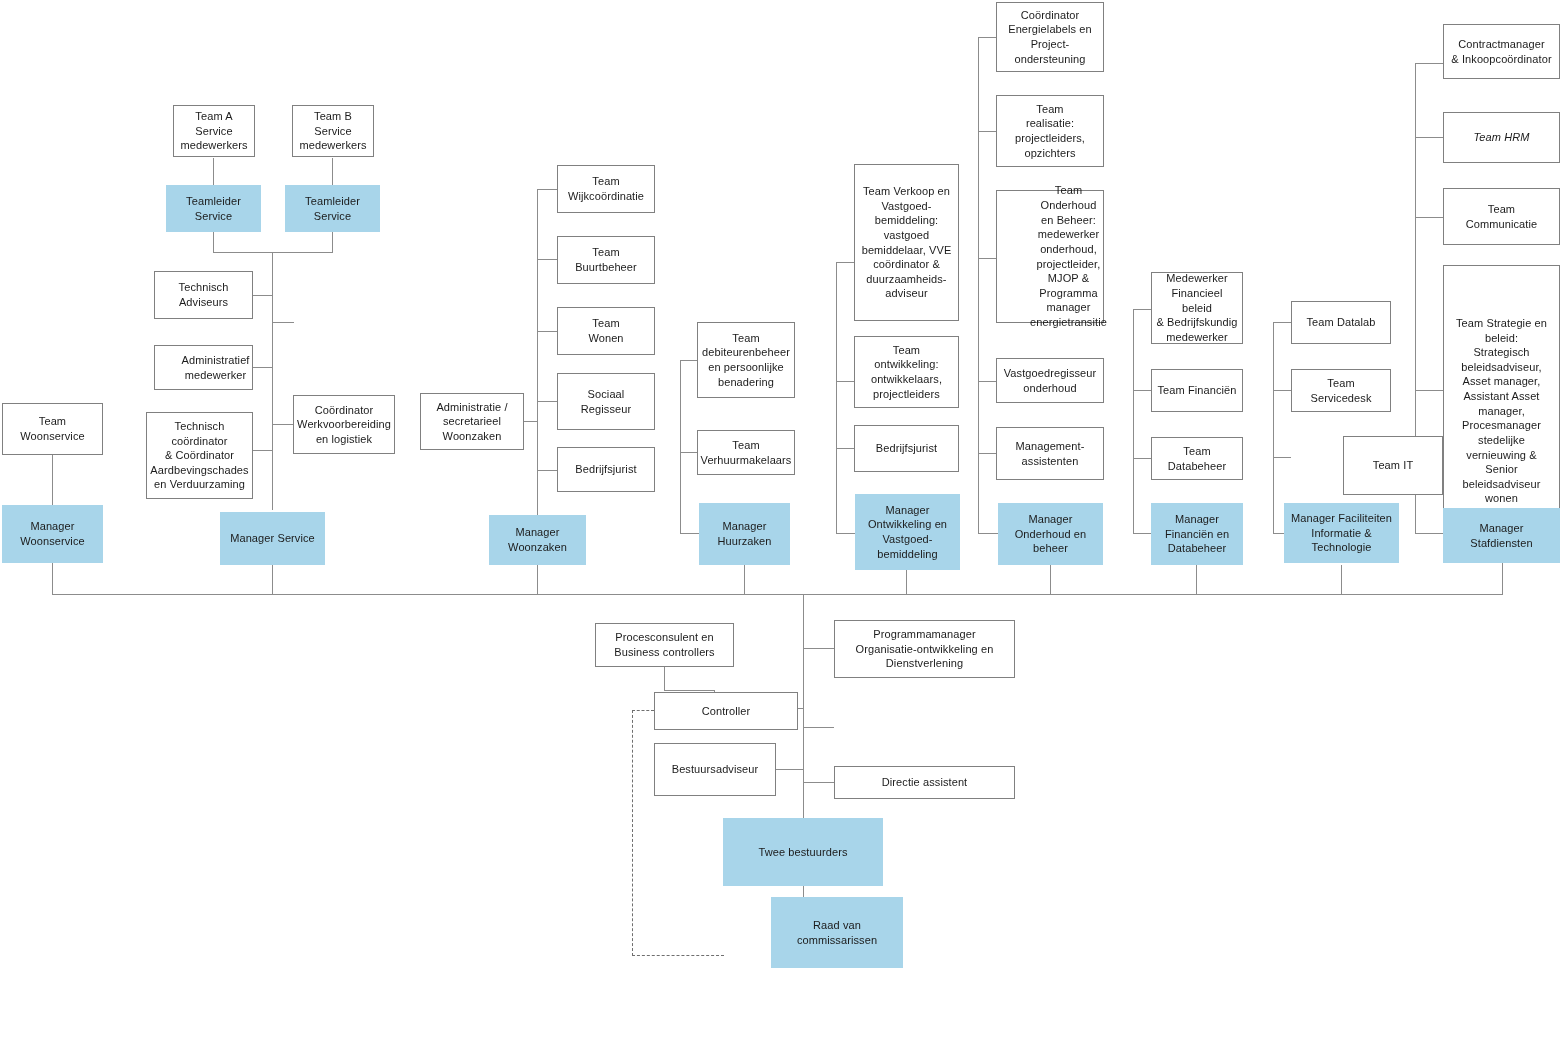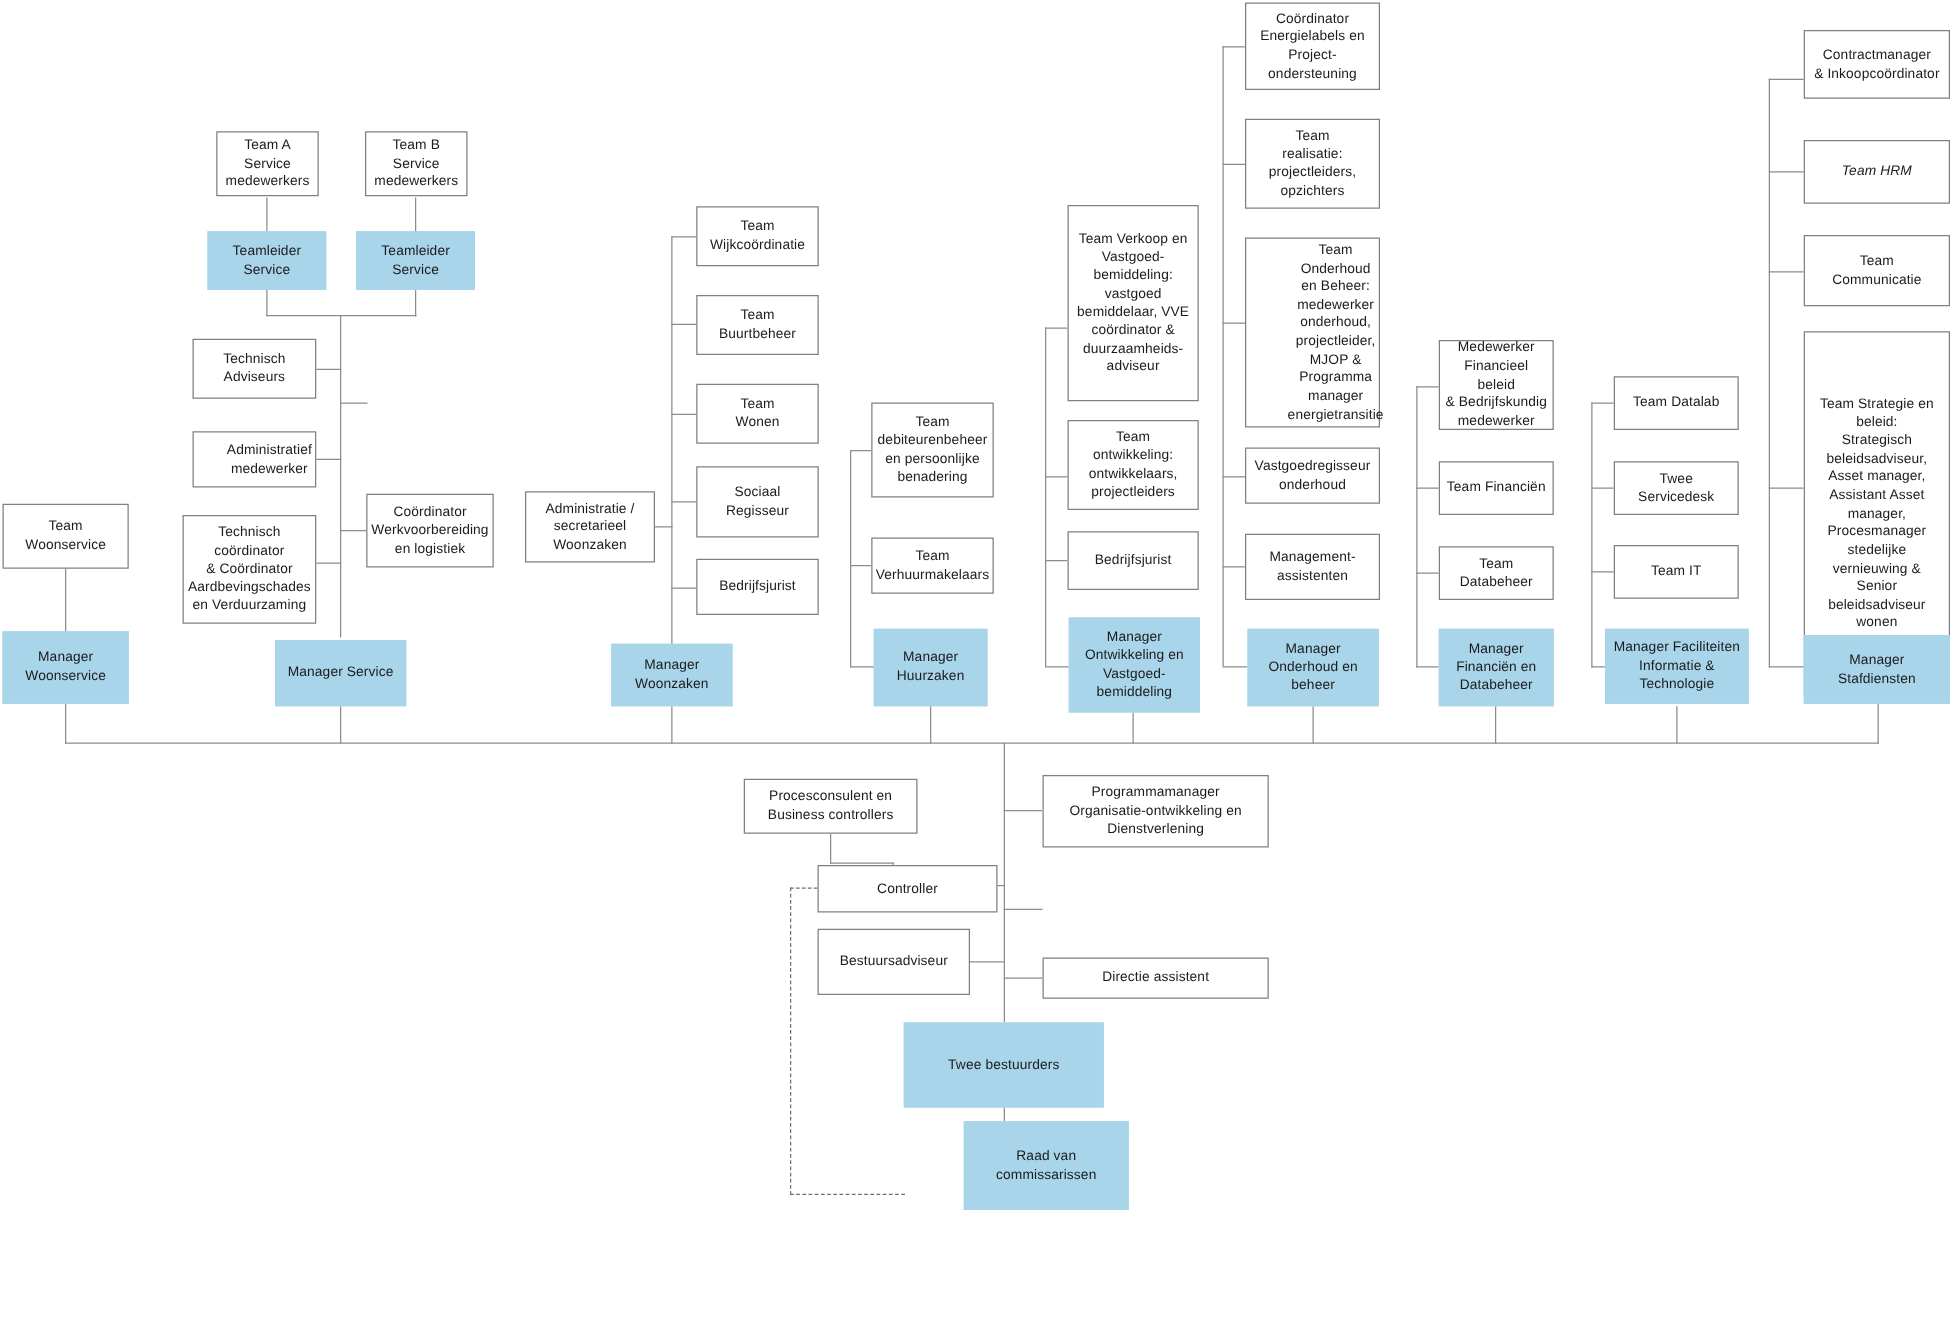--- a/index.html
+++ b/index.html
@@ -216,21 +216,21 @@
 bemiddeling</div>
 
   <div class="node" style="left:996px;top:2px;width:108px;height:70px;">Coördinator
 Energielabels en
 Project-
 ondersteuning</div>
   <div class="node" style="left:996px;top:95px;width:108px;height:72px;">Team
 realisatie:
 projectleiders,
 opzichters</div>
-  <div class="node" style="left:996px;top:190px;width:108px;height:152px;padding-left:41px;">Team Onderhoud
+  <div class="node" style="left:996px;top:190px;width:108px;height:133px;padding-left:41px;">Team Onderhoud
 en Beheer:
 medewerker
 onderhoud,
 projectleider,
 MJOP &amp;
 Programma
 manager
 energietransitie</div>
   <div class="node" style="left:996px;top:358px;width:108px;height:45px;">Vastgoedregisseur
 onderhoud</div>
@@ -244,22 +244,22 @@
 Financieel beleid
 &amp; Bedrijfskundig
 medewerker</div>
   <div class="node" style="left:1151px;top:369px;width:92px;height:43px;">Team Financiën</div>
   <div class="node" style="left:1151px;top:437px;width:92px;height:43px;">Team Databeheer</div>
   <div class="node mgr" style="left:1151px;top:503px;width:92px;height:62px;">Manager
 Financiën en
 Databeheer</div>
 
   <div class="node" style="left:1291px;top:301px;width:100px;height:43px;">Team Datalab</div>
-  <div class="node" style="left:1291px;top:369px;width:100px;height:43px;">Twee Servicedesk</div>
-  <div class="node" style="left:1291px;top:436px;width:100px;height:43px;">Team IT</div>
+  <div class="node" style="left:1291px;top:369px;width:100px;height:43px;">Team Servicedesk</div>
+  <div class="node" style="left:1343px;top:436px;width:100px;height:59px;">Team IT</div>
   <div class="node mgr" style="left:1284px;top:503px;width:115px;height:60px;">Manager Faciliteiten
 Informatie &amp;
 Technologie</div>
 
   <div class="node" style="left:1443px;top:24px;width:117px;height:55px;">Contractmanager
 &amp; Inkoopcoördinator</div>
   <div class="node" style="left:1443px;top:112px;width:117px;height:51px;font-style:italic;">Team HRM</div>
   <div class="node" style="left:1443px;top:188px;width:117px;height:57px;">Team
 Communicatie</div>
   <div class="node" style="left:1443px;top:265px;width:117px;height:292px;">Team Strategie en

